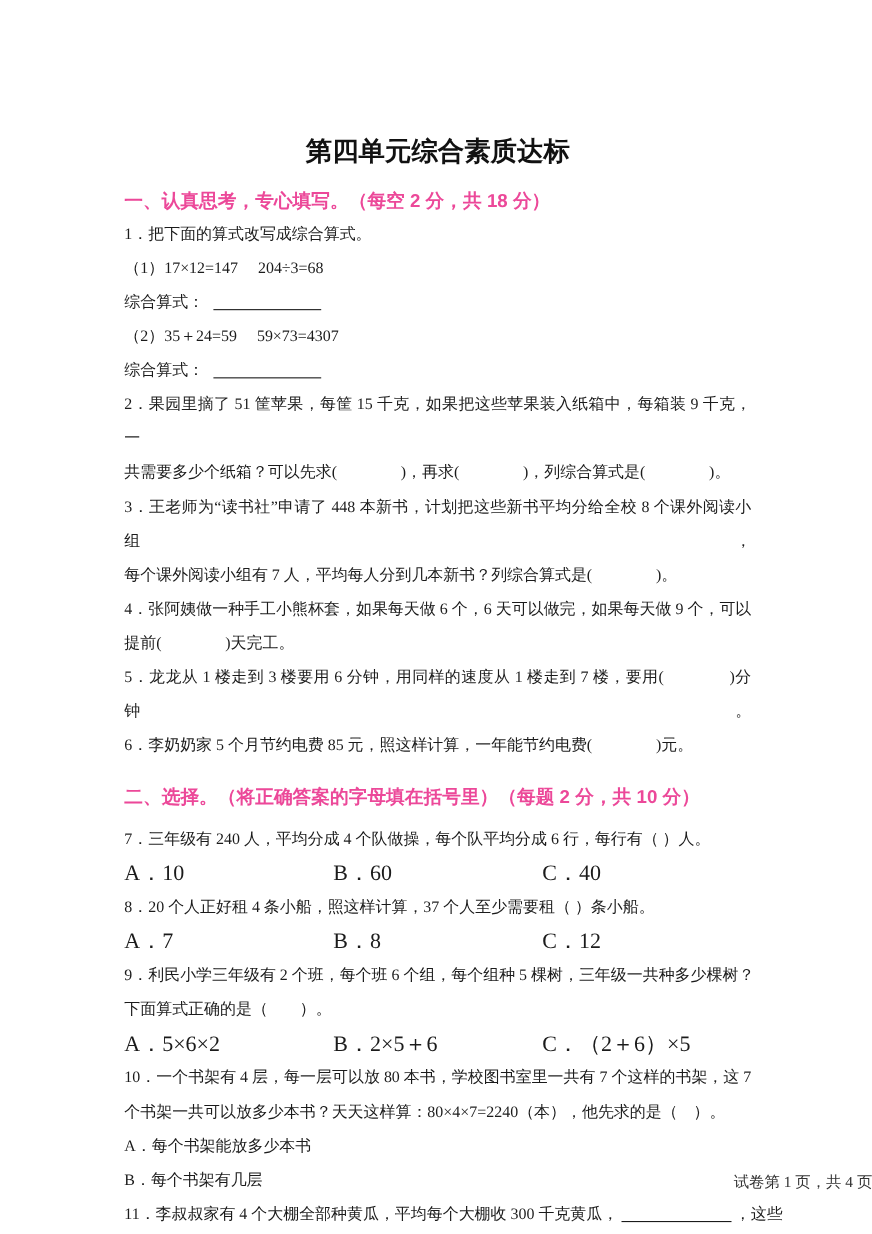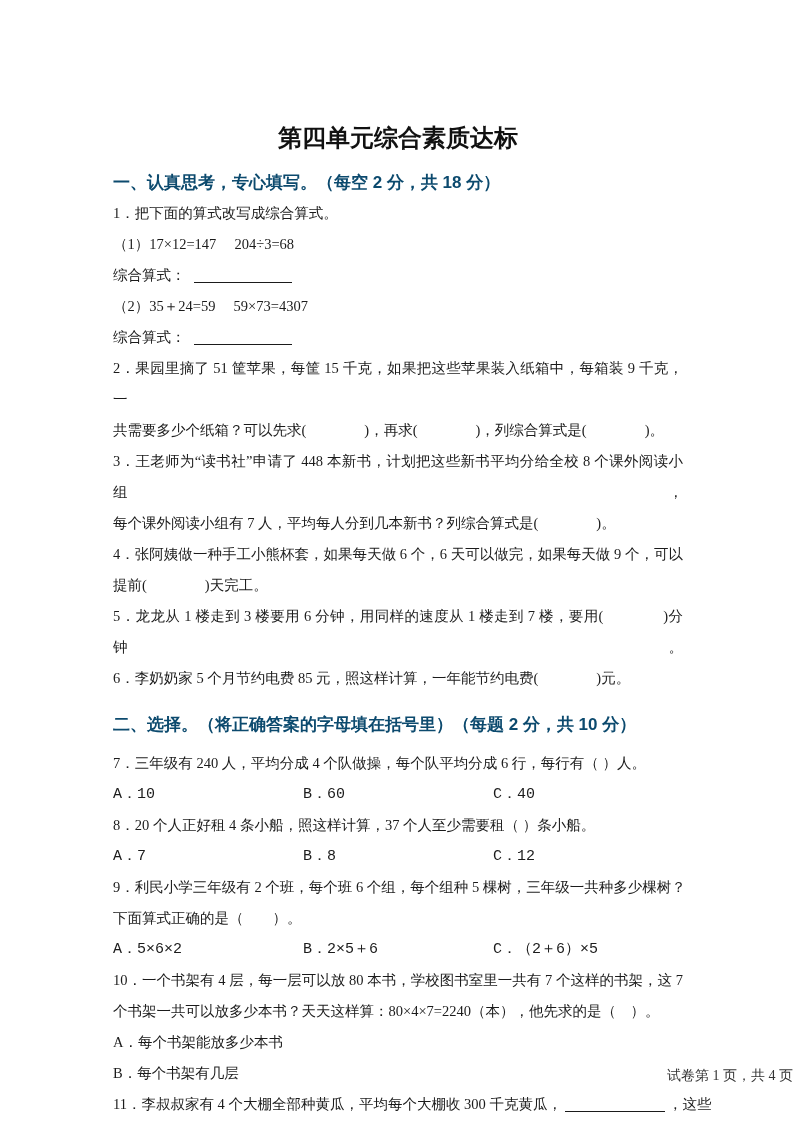--- a/index.html
+++ b/index.html
@@ -14,30 +14,30 @@
   .page { position:absolute; left:0; top:0; width:767px; height:1122px; background:#fff; }
   .content { position:absolute; left:113px; top:0; width:570px; padding-top:120px; }
   .title {
     font-size:24px; font-weight:bold; text-align:center; line-height:36px;
     font-family:"Liberation Sans","DejaVu Sans",sans-serif;
     color:#111;
   }
   .sec {
     font-size:17px; font-weight:bold; line-height:30px; margin-top:12px;
     font-family:"Liberation Sans","DejaVu Sans",sans-serif;
-    color:#0c4a6e;
+    color:#ec4899;
   }
   .sec.sec2 { margin-top:16px; margin-bottom:8px; }
   p.line { font-size:14.5px; line-height:31px; white-space:nowrap; }
   p.line.j {
     white-space:normal;
     text-align:justify;
     text-align-last:justify;
   }
-  .opts { display:flex; font-size:15px; line-height:31px;font-family:Liberation Mono, monospace; }
+  .opts { display:flex; font-size:20px; line-height:31px; }
   .opts span { flex:0 0 190px; }
   .blank {
     display:inline-block; width:98px; height:14px;
     border-bottom:1px solid #1b1b1b;
     vertical-align:-3px; margin-left:8px;
   }
   .blank.q11 { width:100px; margin-left:3px; margin-right:3px; }
   .footer {
     position:absolute; left:0; top:1066px; width:793px;
     text-align:right; font-size:14px; color:#333; line-height:20px;

